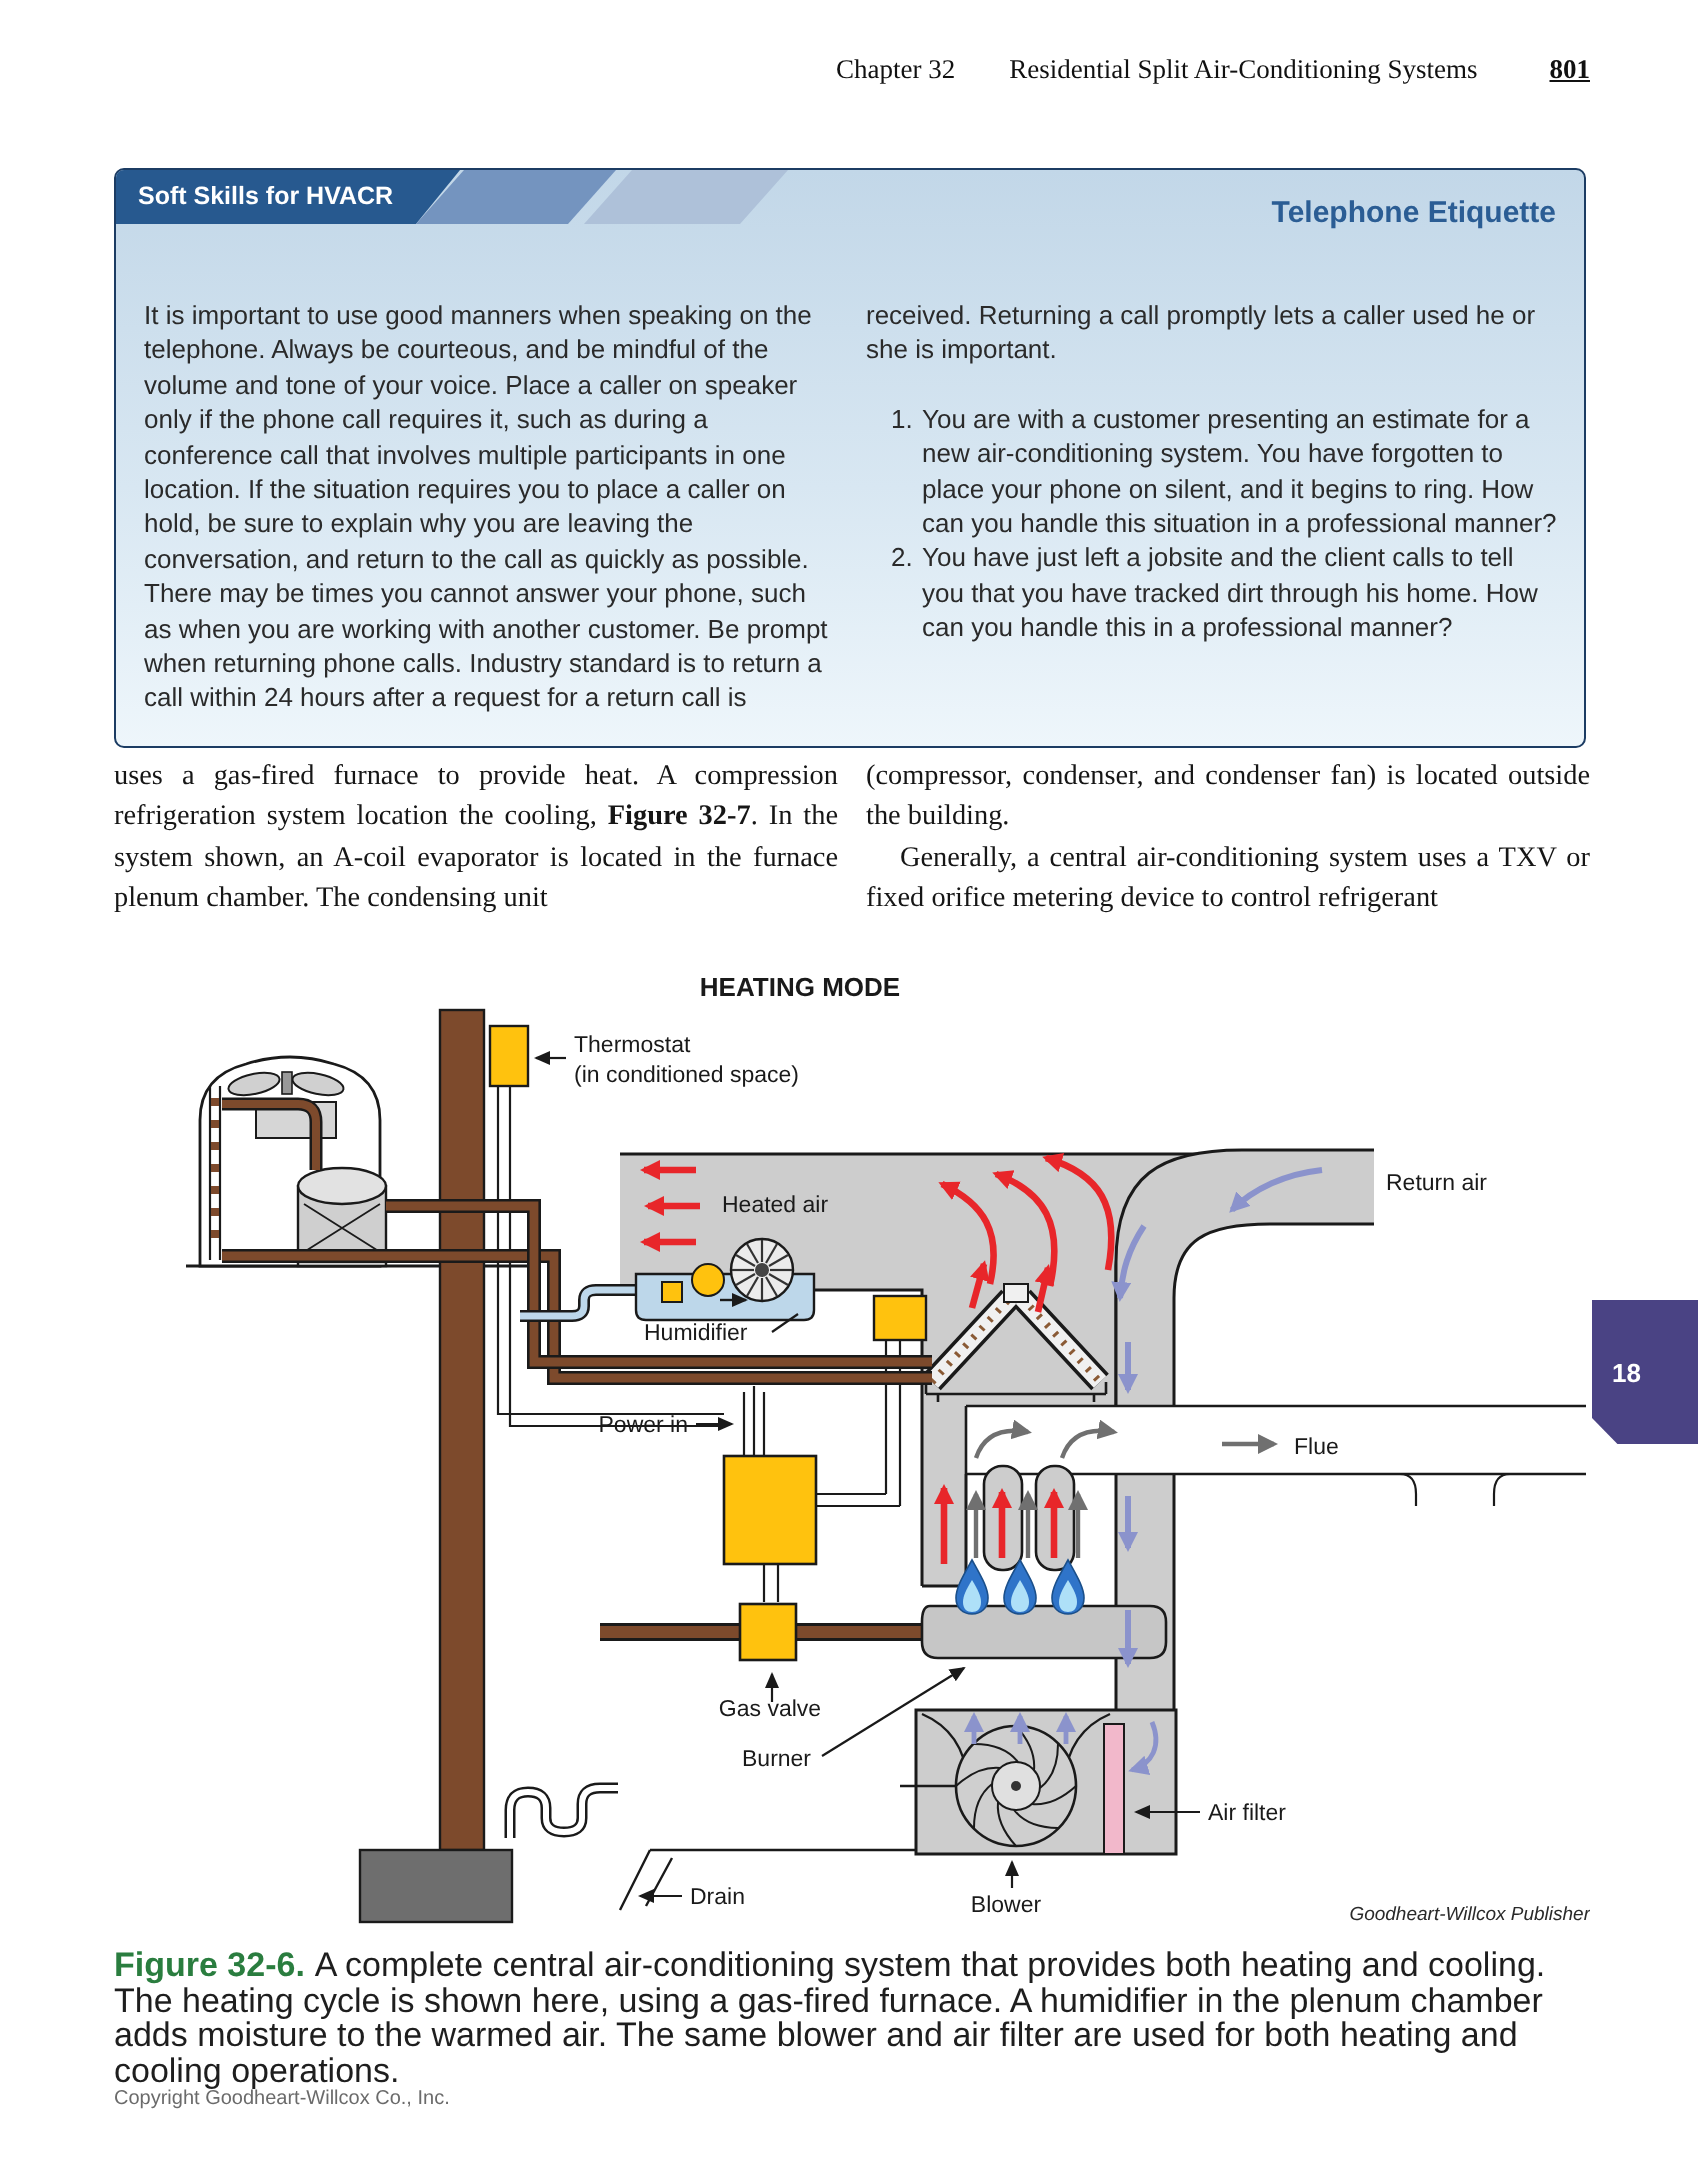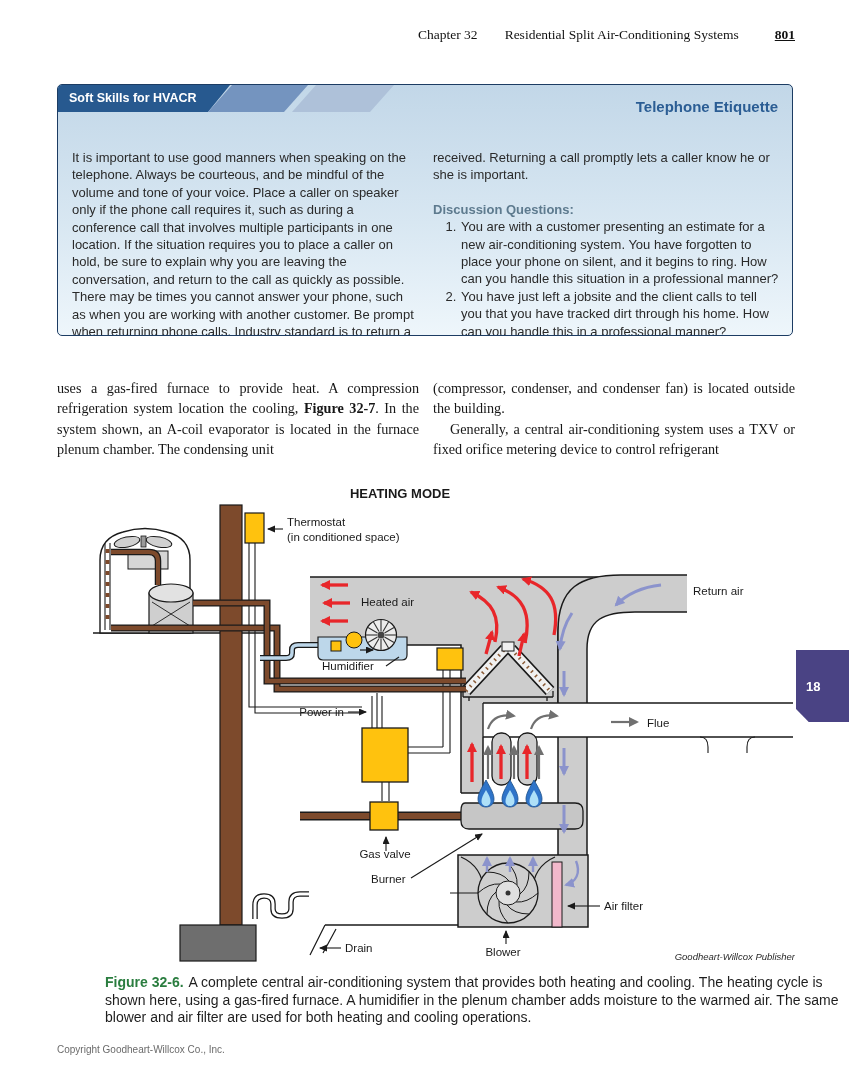--- a/index.html
+++ b/index.html
@@ -6,21 +6,21 @@
   body{width:849px;height:1087px;position:relative;background:#ffffff;
        font-family:"Liberation Sans",sans-serif;color:#231f20;overflow:hidden;}
 
   
   .runhead{position:absolute;top:27px;left:0;width:795px;display:flex;justify-content:flex-end;
            align-items:baseline;font-family:"Liberation Serif",serif;font-size:13.5px;color:#111;}
   .runhead .chap{margin-right:27px;}
   .runhead .pg{font-weight:bold;margin-left:36px;text-decoration:underline;}
 
   
-  .ssbox{position:absolute;left:57px;top:84px;width:736px;height:252px;box-sizing:border-box;
+  .ssbox{position:absolute;left:57px;top:84px;width:736px;height:290px;box-sizing:border-box;
          border:1.4px solid #1c3c63;border-radius:5px;overflow:hidden;
          background:linear-gradient(180deg,#c2d7e8 0%,#d8e7f2 55%,#eef6fb 100%);}
   .bn{position:absolute;top:0;height:27px;}
   .bn1{left:0;width:172px;background:#27598f;clip-path:polygon(0 0,172px 0,150px 100%,0 100%);
        color:#fff;font-weight:bold;font-size:12.5px;line-height:27px;padding-left:11px;box-sizing:border-box;}
   .bn2{left:150px;width:100px;background:#7494bf;clip-path:polygon(24px 0,100% 0,76px 100%,0 100%);}
   .bn3{left:234px;width:102px;background:#aec1d9;clip-path:polygon(24px 0,100% 0,78px 100%,0 100%);}
   .ss-title{position:absolute;top:13px;right:14px;font-size:15px;font-weight:bold;color:#2b5d94;}
   .ss-cols{position:absolute;top:40px;left:14px;right:12px;display:flex;gap:14px;
            font-size:13px;line-height:17.4px;color:#2a2a2a;margin-top:24px;}
@@ -39,21 +39,21 @@
   .bodytext p{margin:0;}
   .bodytext .ind{text-indent:17px;}
 
   
   .diagram{position:absolute;left:55px;top:485px;width:740px;height:480px;}
   svg text{font-family:"Liberation Sans",sans-serif;font-size:11.5px;fill:#1a1a1a;}
   svg .dtitle{font-size:13px;font-weight:bold;}
   svg .credit{font-size:9.5px;font-style:italic;fill:#2a2a2a;}
 
   
-  .caption{position:absolute;left:57px;top:974px;width:738px;font-size:14px;line-height:17.5px;color:#1e1e1e;margin-left:48px;}
+  .caption{position:absolute;left:57px;top:974px;width:738px;font-size:17px;line-height:17.5px;color:#1e1e1e;}
   .cap-label{font-weight:bold;color:#2a7d3f;margin-right:5px;}
 
   .copyright{position:absolute;left:57px;top:1044px;font-size:10px;color:#6b6b6b;}
 
   .tab10{position:absolute;left:796px;top:650px;width:53px;height:72px;background:#4a4384;
          clip-path:polygon(0 0,100% 0,100% 100%,24% 100%,0 82%);
          color:#fff;font-weight:bold;font-size:13px;display:flex;align-items:center;
          padding-left:10px;box-sizing:border-box;}
 </style>
 </head>
@@ -68,22 +68,21 @@
 <div class="ssbox">
   <div class="bn bn1">Soft Skills for HVACR</div>
   <div class="bn bn2"></div>
   <div class="bn bn3"></div>
   <div class="ss-title">Telephone Etiquette</div>
   <div class="ss-cols">
     <div class="col">
       <p>It is important to use good manners when speaking on the telephone. Always be courteous, and be mindful of the volume and tone of your voice. Place a caller on speaker only if the phone call requires it, such as during a conference call that involves multiple participants in one location. If the situation requires you to place a caller on hold, be sure to explain why you are leaving the conversation, and return to the call as quickly as possible. There may be times you cannot answer your phone, such as when you are working with another customer. Be prompt when returning phone calls. Industry standard is to return a call within 24 hours after a request for a return call is</p>
     </div>
     <div class="col">
-      <p class="p-gap">received. Returning a call promptly lets a caller know he or she is important.</p>
-      <p class="dq">Discussion Questions:</p>
+      <p class="p-gap">received. Returning a call promptly lets a caller used he or she is important.</p>
       <ol>
         <li>You are with a customer presenting an estimate for a new air-conditioning system. You have forgotten to place your phone on silent, and it begins to ring. How can you handle this situation in a professional manner?</li>
         <li>You have just left a jobsite and the client calls to tell you that you have tracked dirt through his home. How can you handle this in a professional manner?</li>
       </ol>
     </div>
   </div>
 </div>
 
 <div class="bodytext">
   <div class="bcol">

